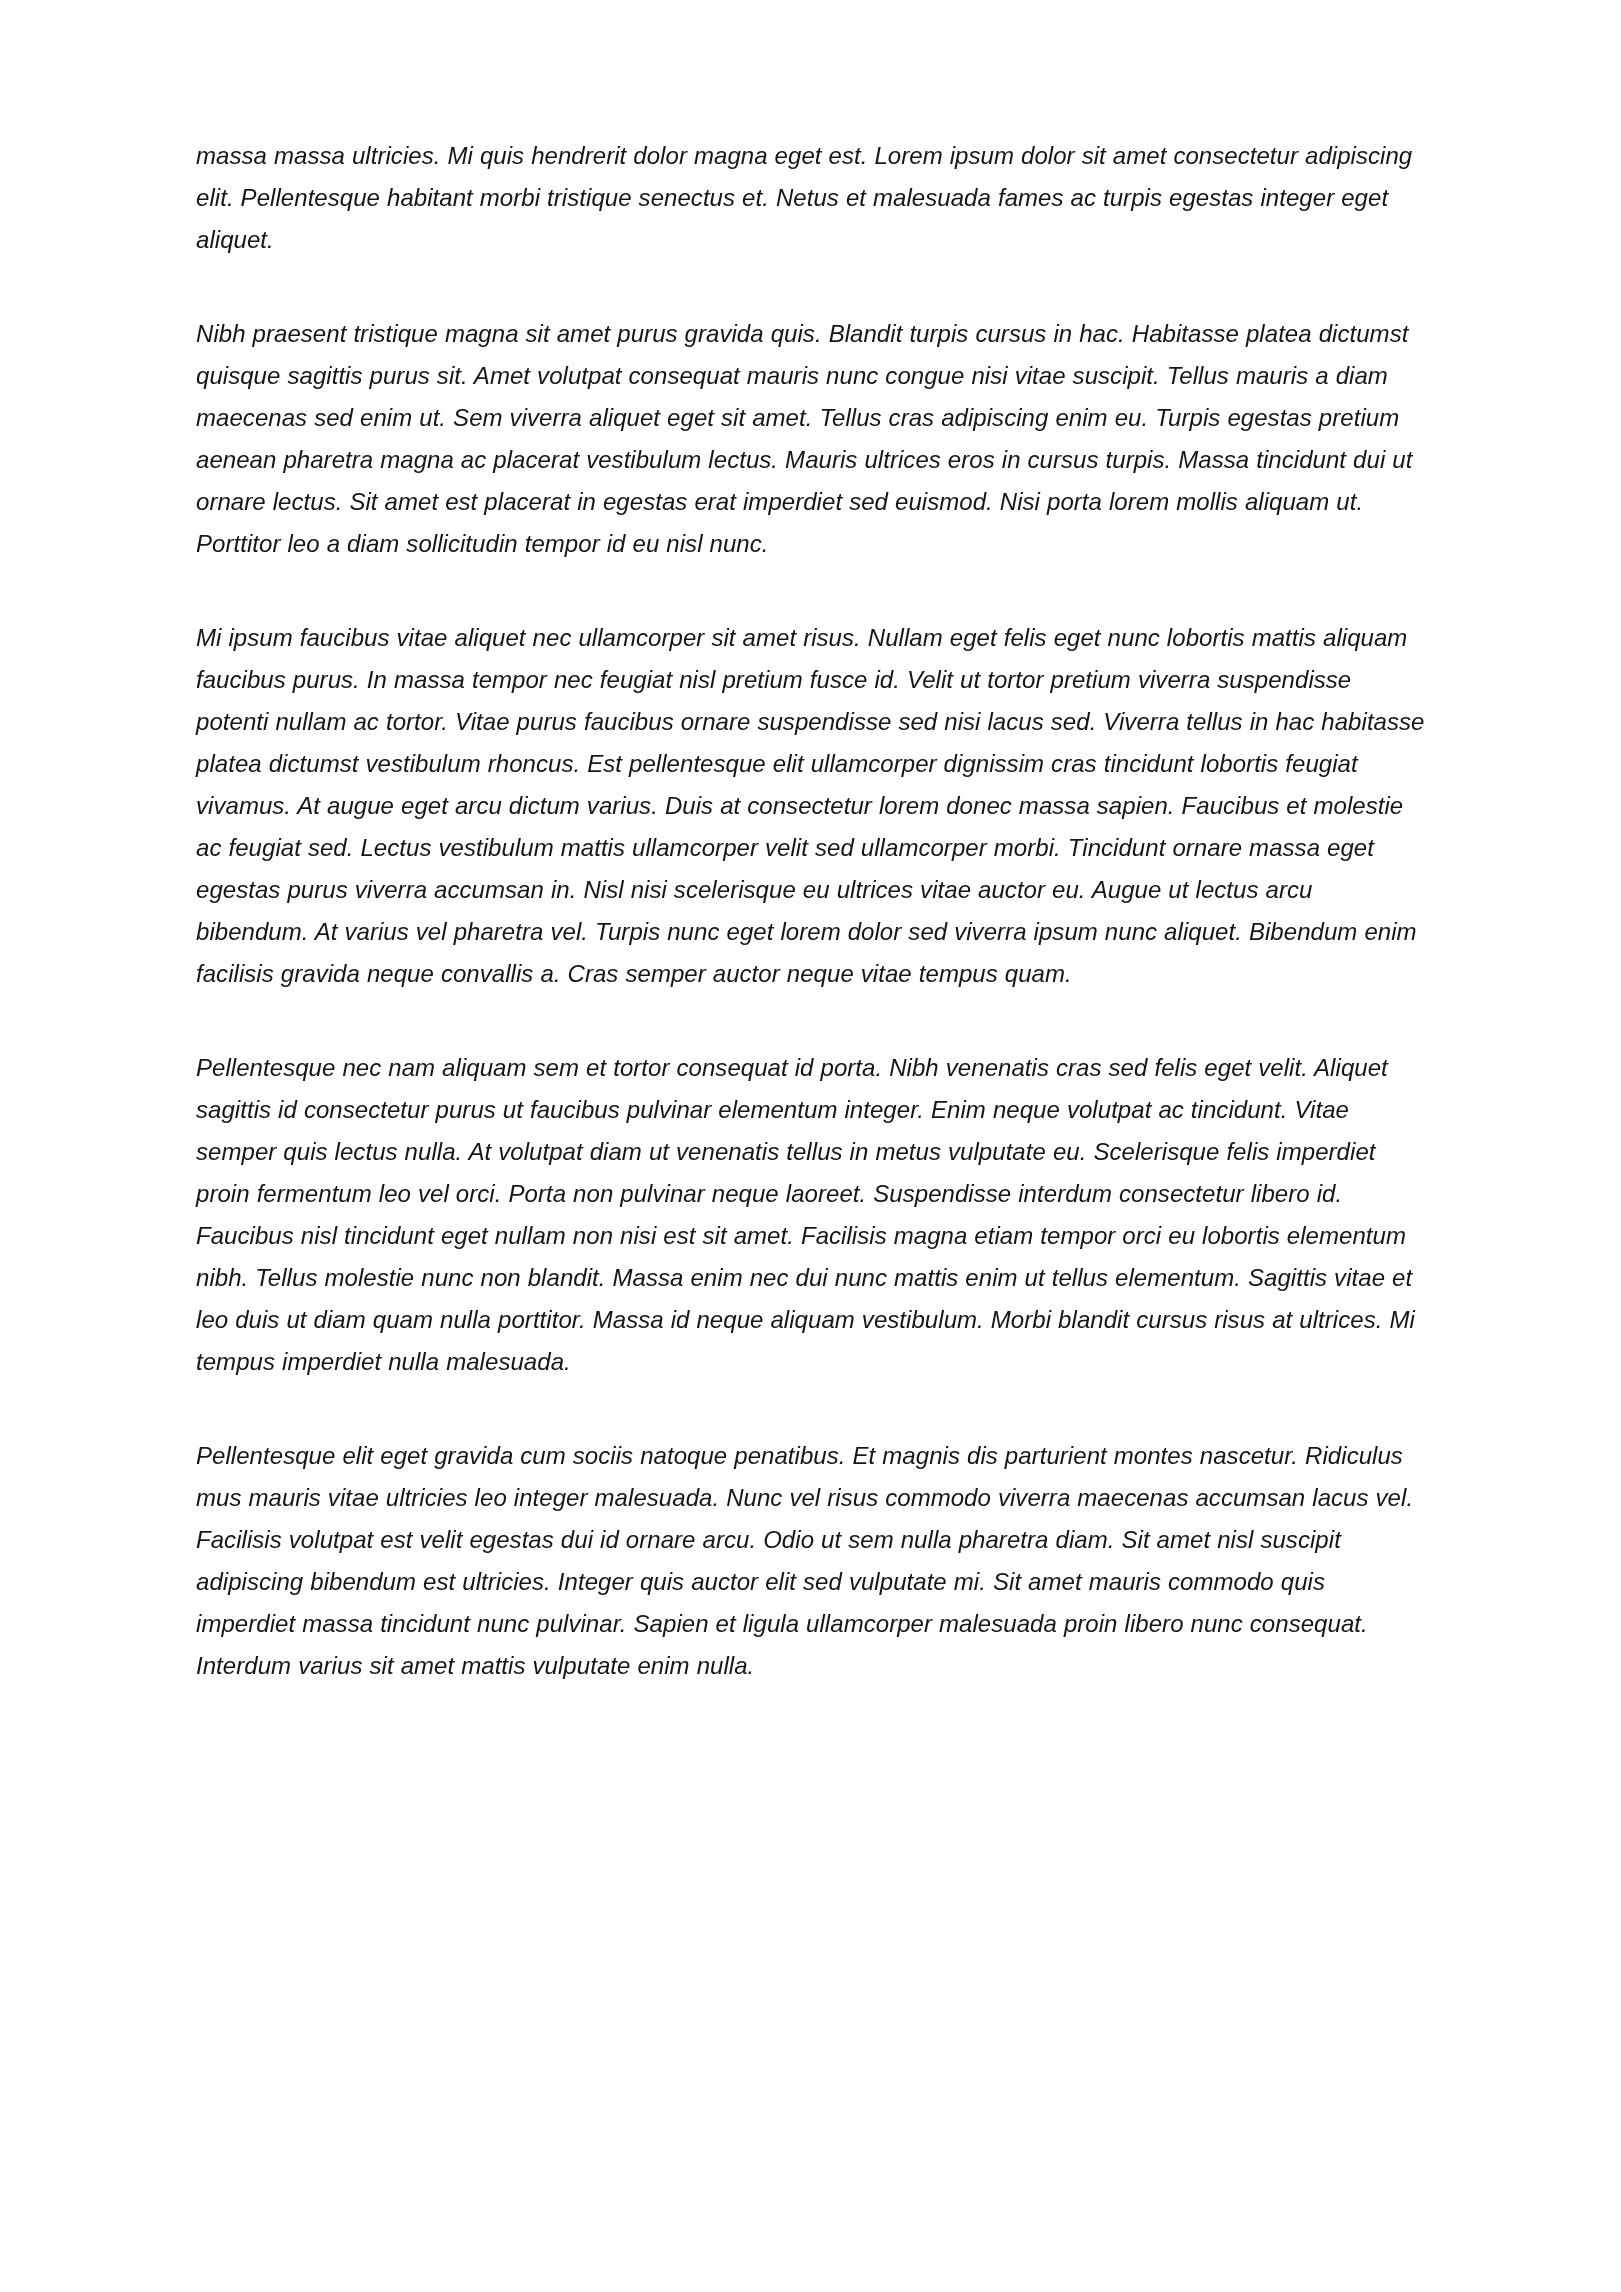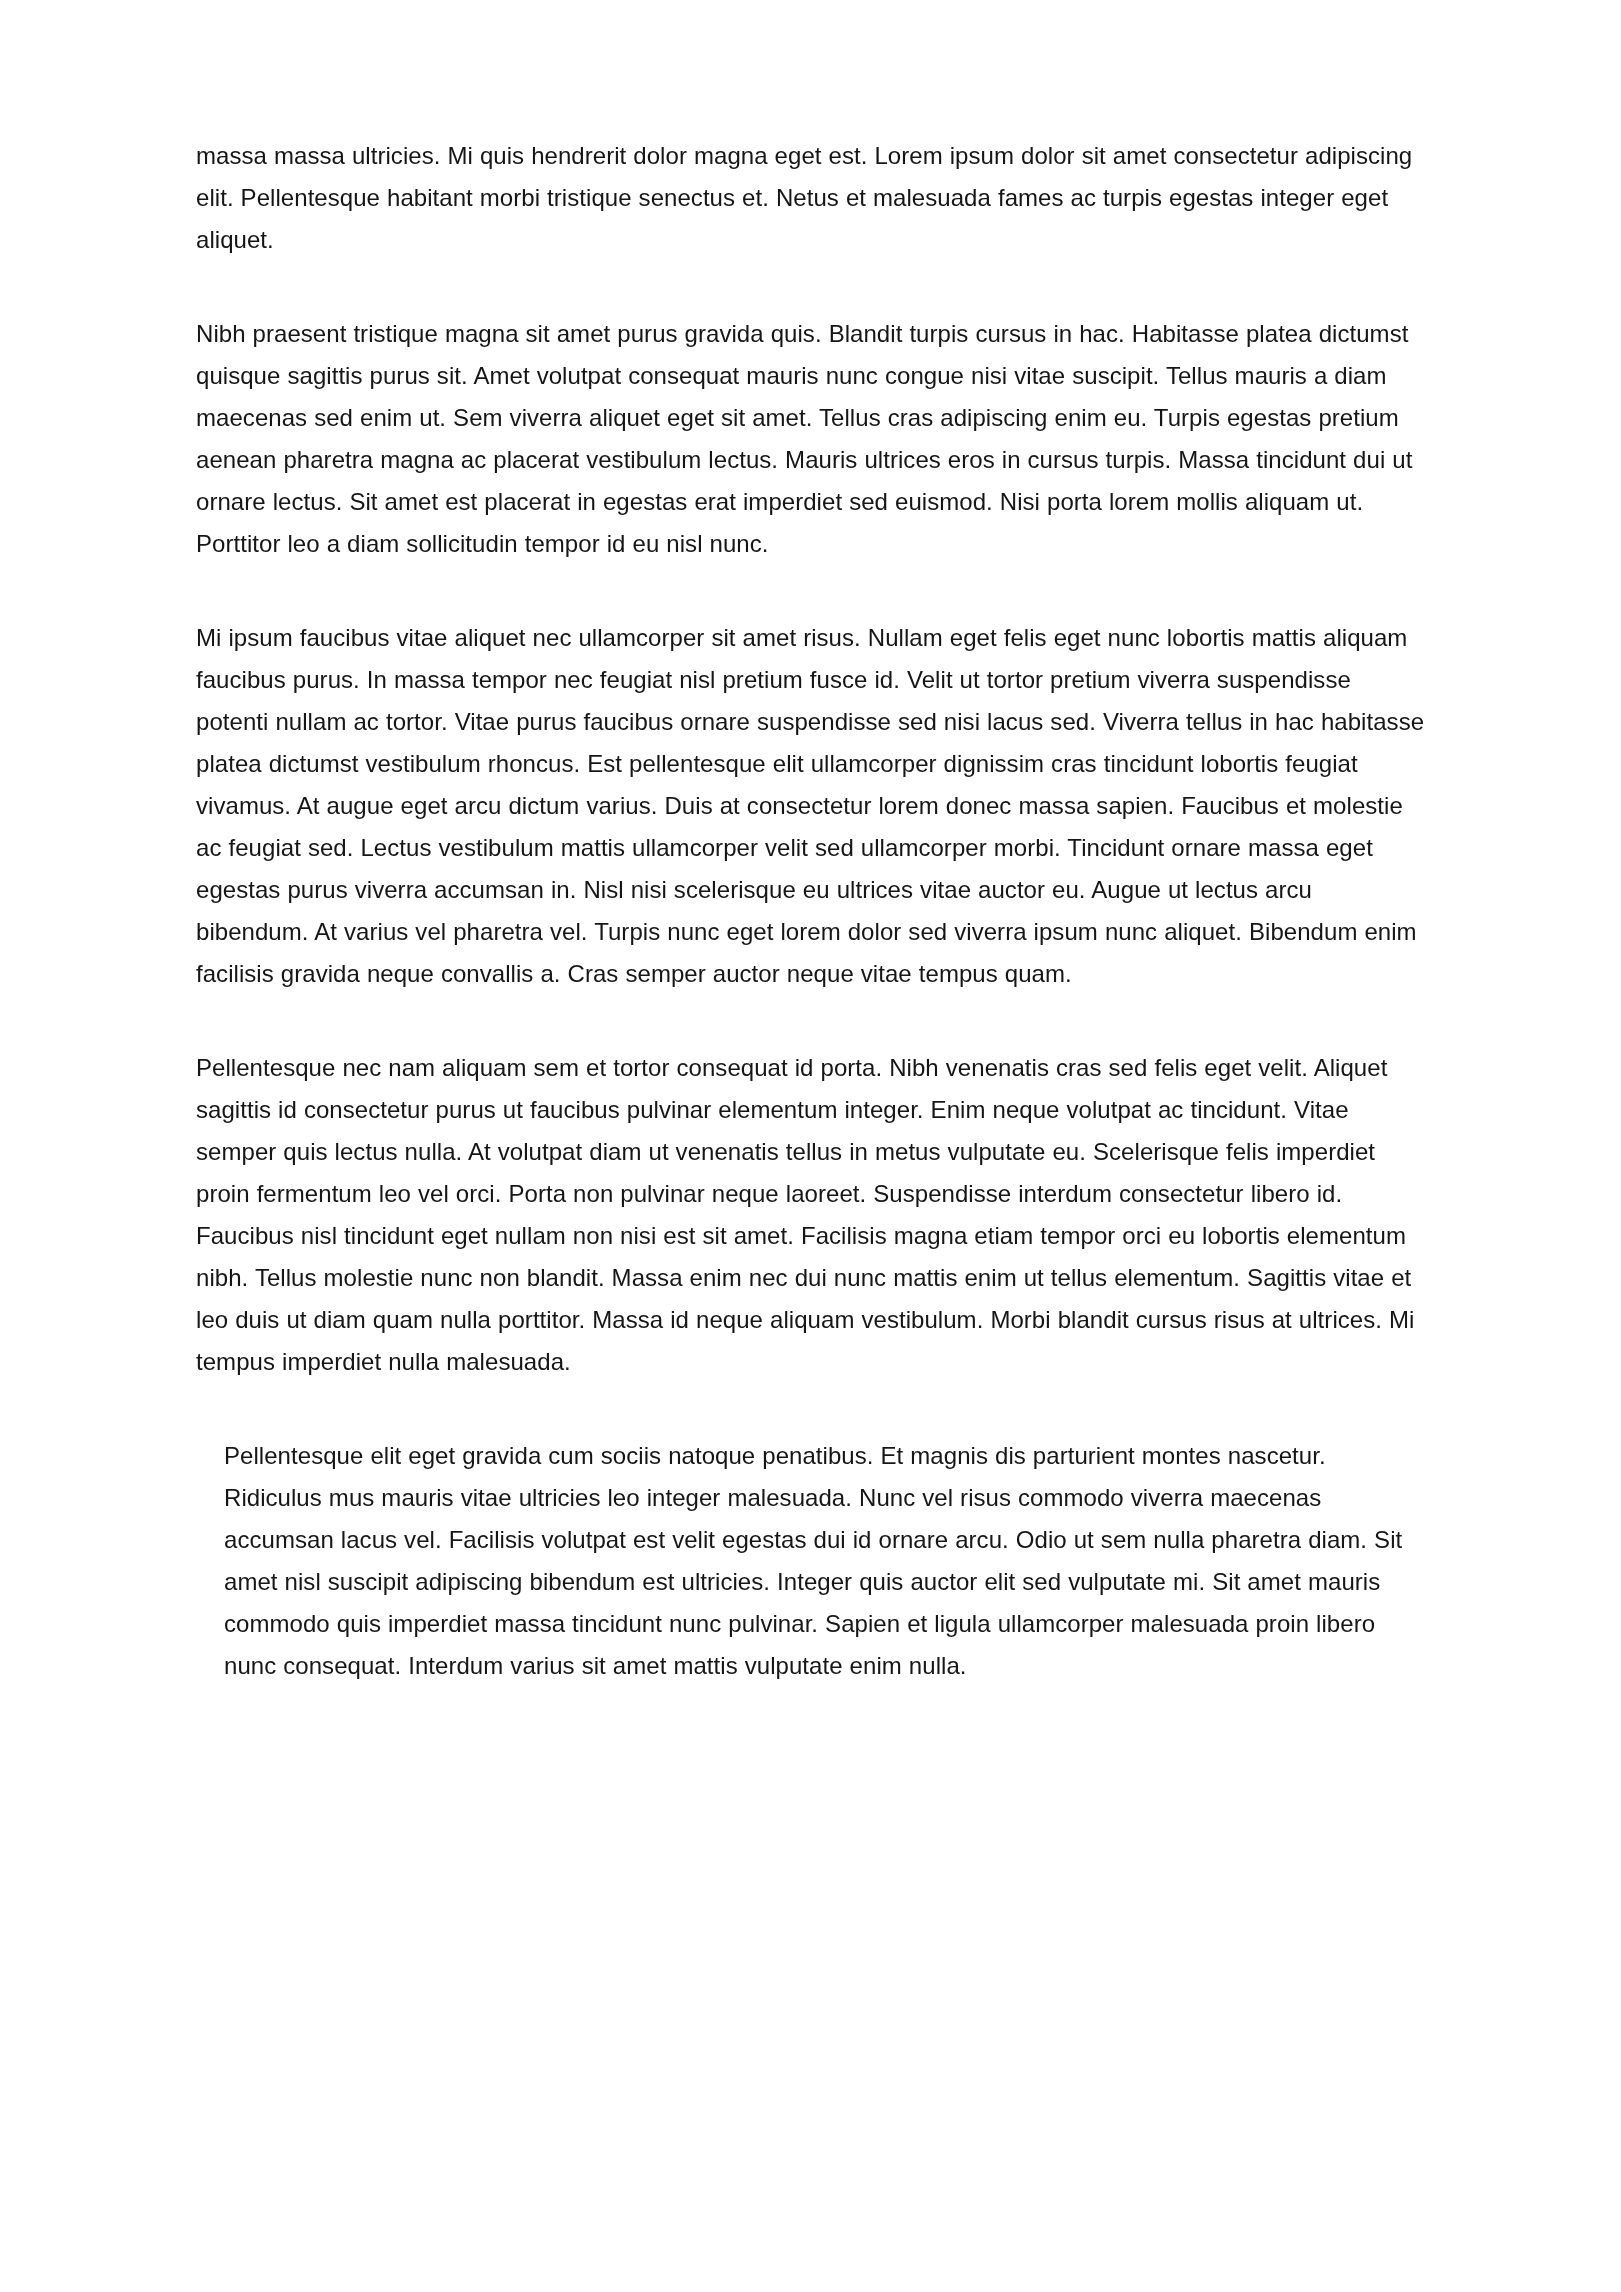--- a/index.html
+++ b/index.html
@@ -12,36 +12,36 @@
     color: #000000;
   }
   .page {
     width: 1621px;
     height: 2293px;
     background: #ffffff;
     box-sizing: border-box;
     padding: 135px 196px 0 196px;
     position: relative;
     overflow: hidden;
+    font-style: italic;
   }
   .doc-body {
     width: 1229px;
   }
   p.para {
     font-size: 24px;
     line-height: 42px;
     text-align: left;
     margin: 0 0 52px 0;
     color: #161616;
     letter-spacing: 0.05px;
     word-spacing: 0.3px;
   }
   p.para:last-child {
     margin-bottom: 0;
-    margin-left: 28px;
   }
 </style>
 </head>
 <body>
 
 <div class="page">
   <div class="doc-body">
     <p class="para">massa massa ultricies. Mi quis hendrerit dolor magna eget est. Lorem ipsum dolor sit amet consectetur adipiscing elit. Pellentesque habitant morbi tristique senectus et. Netus et malesuada fames ac turpis egestas integer eget aliquet.</p>
     <p class="para">Nibh praesent tristique magna sit amet purus gravida quis. Blandit turpis cursus in hac. Habitasse platea dictumst quisque sagittis purus sit. Amet volutpat consequat mauris nunc congue nisi vitae suscipit. Tellus mauris a diam maecenas sed enim ut. Sem viverra aliquet eget sit amet. Tellus cras adipiscing enim eu. Turpis egestas pretium aenean pharetra magna ac placerat vestibulum lectus. Mauris ultrices eros in cursus turpis. Massa tincidunt dui ut ornare lectus. Sit amet est placerat in egestas erat imperdiet sed euismod. Nisi porta lorem mollis aliquam ut. Porttitor leo a diam sollicitudin tempor id eu nisl nunc.</p>
     <p class="para">Mi ipsum faucibus vitae aliquet nec ullamcorper sit amet risus. Nullam eget felis eget nunc lobortis mattis aliquam faucibus purus. In massa tempor nec feugiat nisl pretium fusce id. Velit ut tortor pretium viverra suspendisse potenti nullam ac tortor. Vitae purus faucibus ornare suspendisse sed nisi lacus sed. Viverra tellus in hac habitasse platea dictumst vestibulum rhoncus. Est pellentesque elit ullamcorper dignissim cras tincidunt lobortis feugiat vivamus. At augue eget arcu dictum varius. Duis at consectetur lorem donec massa sapien. Faucibus et molestie ac feugiat sed. Lectus vestibulum mattis ullamcorper velit sed ullamcorper morbi. Tincidunt ornare massa eget egestas purus viverra accumsan in. Nisl nisi scelerisque eu ultrices vitae auctor eu. Augue ut lectus arcu bibendum. At varius vel pharetra vel. Turpis nunc eget lorem dolor sed viverra ipsum nunc aliquet. Bibendum enim facilisis gravida neque convallis a. Cras semper auctor neque vitae tempus quam.</p>

